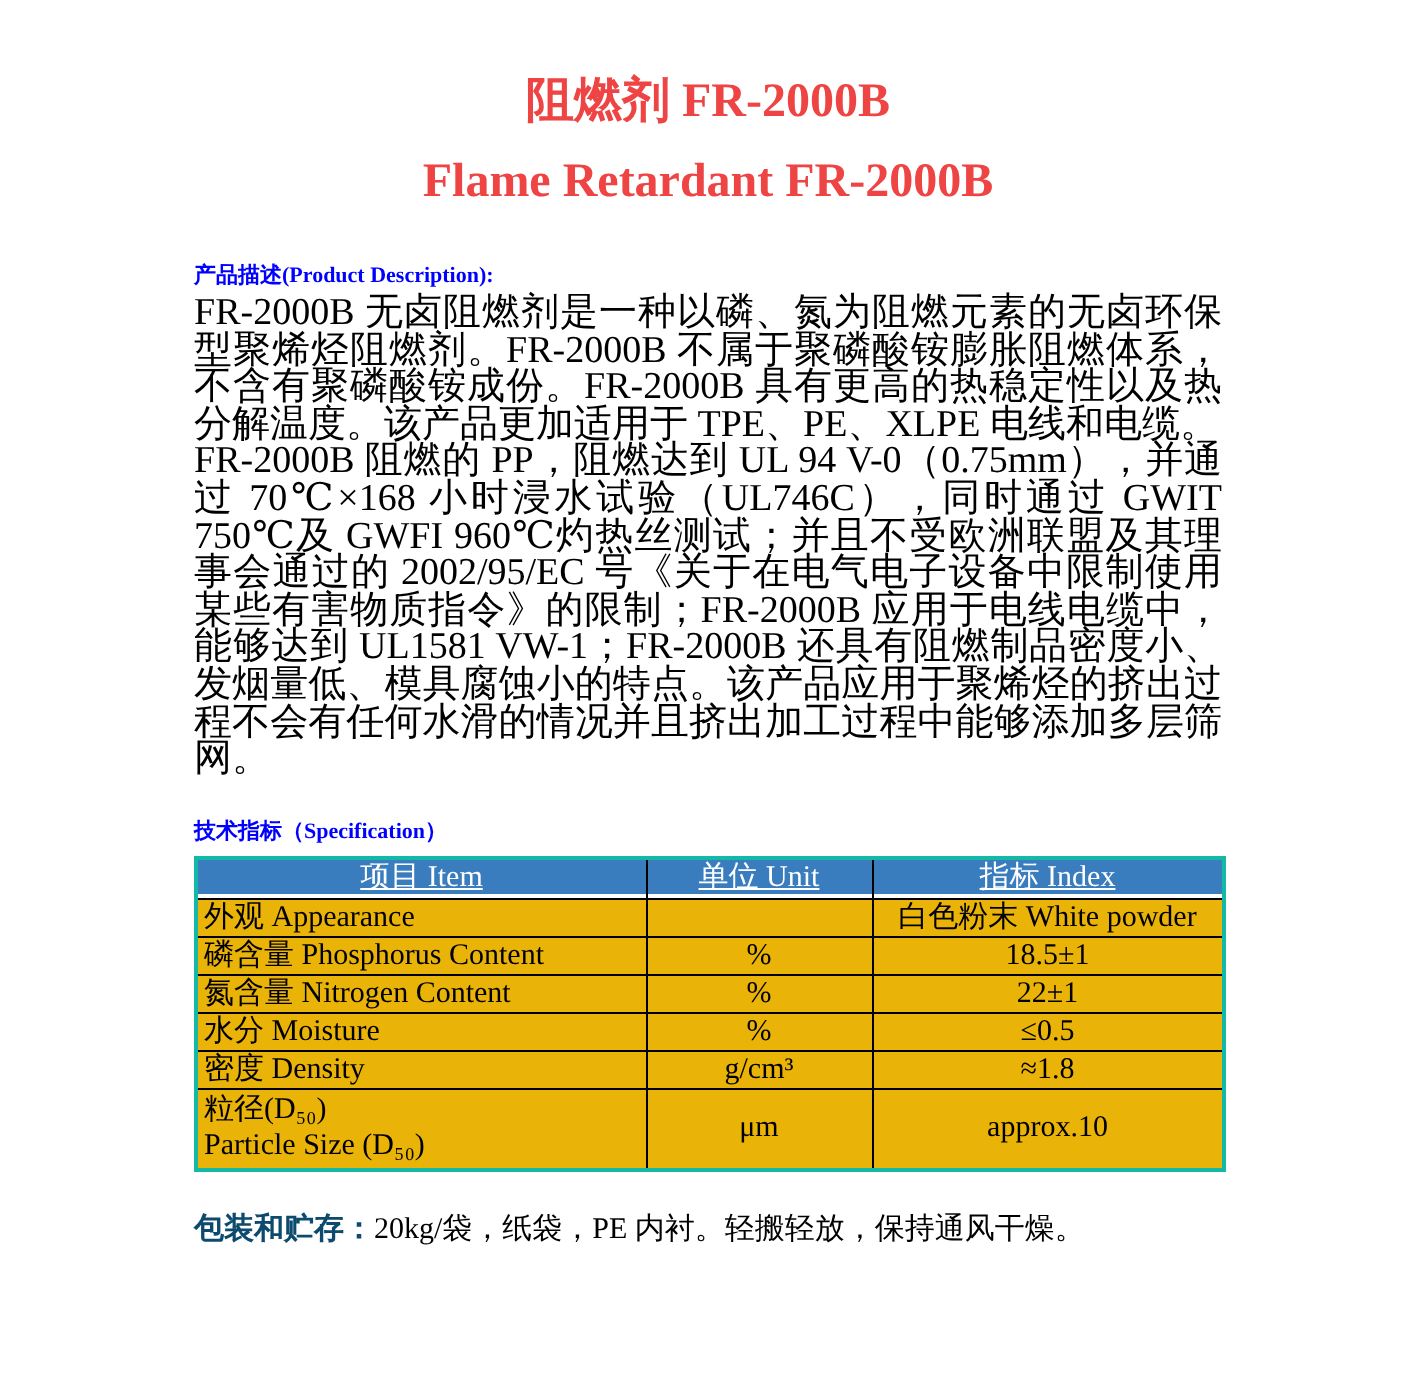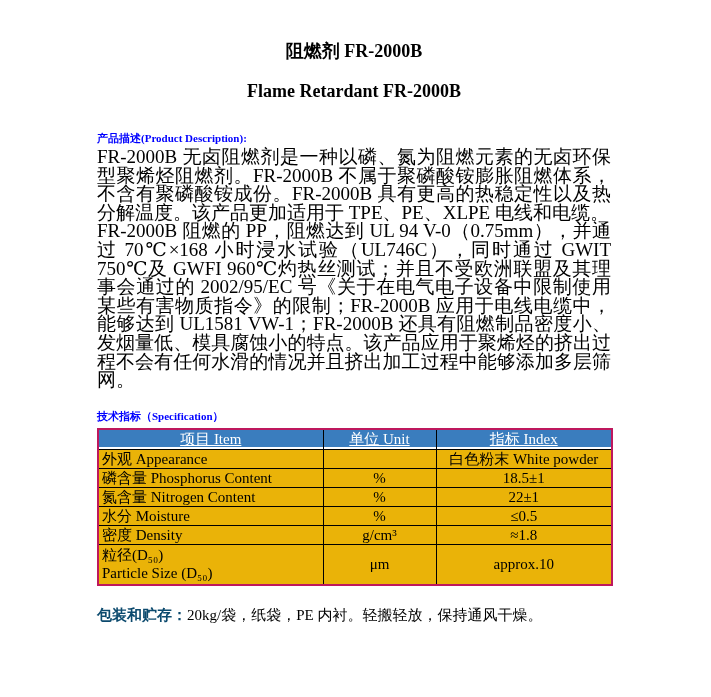--- a/index.html
+++ b/index.html
@@ -14,22 +14,22 @@
     font-family: "Liberation Serif", "DejaVu Serif", serif;
     color: #000000;
   }
   .content {
     margin-left: 97px;
     width: 514px;
   }
   .title {
     margin: 0;
     text-align: center;
-    color: #000000;
-    font-size: 18px;
+    color: #ef4444;
+    font-size: 24px;
     font-weight: bold;
     line-height: 22px;
   }
   .title-zh { padding-top: 40px; }
   .title-en { margin-top: 18px; }
   .sec-heading {
     margin: 0;
     color: #0000ff;
     font-weight: bold;
     font-size: 11px;
@@ -40,21 +40,21 @@
     margin: 0;
     font-size: 19px;
     line-height: 18.6px;
     text-align: justify;
     text-justify: inter-character;
   }
   .spec-heading { margin-top: 17px; margin-bottom: 2px; }
   table.spec {
     border-collapse: collapse;
     width: 514px;
-    border: 2px solid #be185d;
+    border: 2px solid #14b8a6;
     table-layout: fixed;
   }
   table.spec th, table.spec td {
     border: 1px solid #000000;
     font-size: 15px;
     line-height: 18px;
     padding: 0 3px;
     vertical-align: middle;
   }
   table.spec th {

